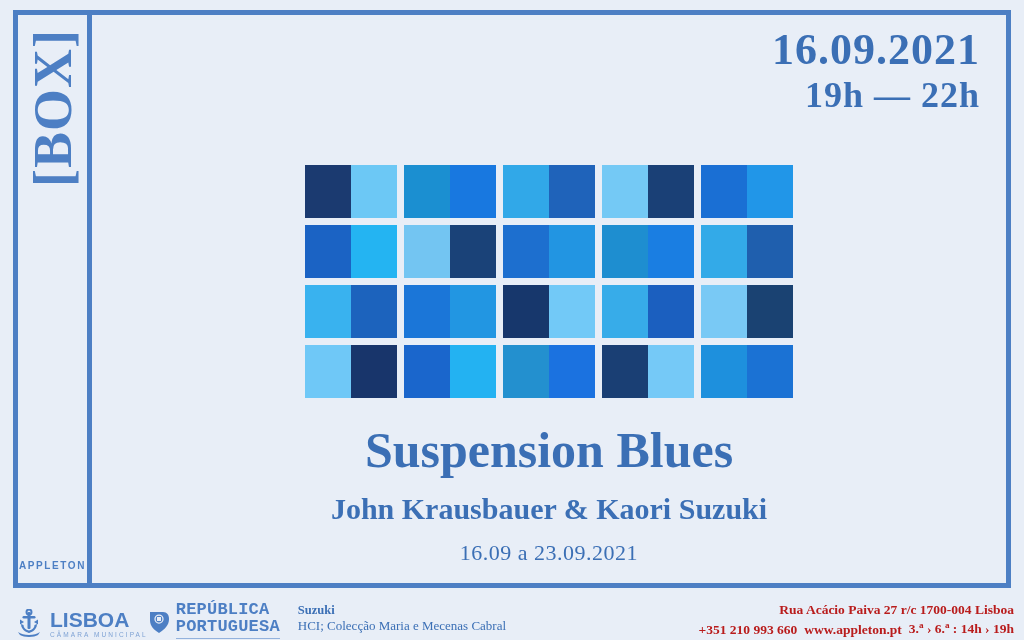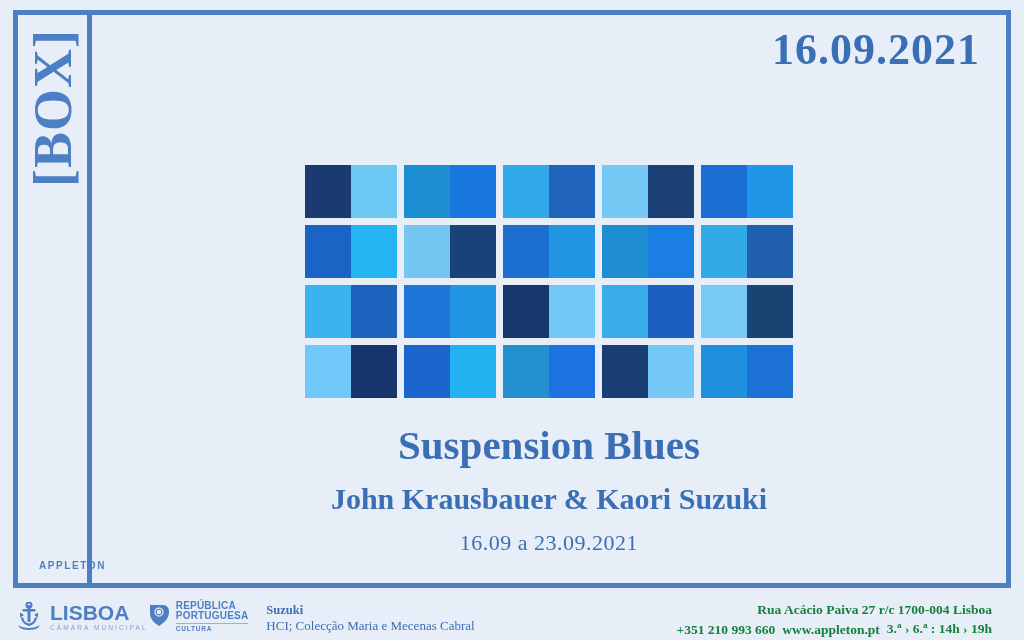--- a/index.html
+++ b/index.html
@@ -62,21 +62,20 @@
     white-space: nowrap;
   }
 
   #appleton-mark {
     font-family: "Liberation Sans", sans-serif;
     font-weight: bold;
     font-size: 10px;
     letter-spacing: 1.6px;
     color: #4d7fc4;
     white-space: nowrap;
-    padding-left: 40px;
   }
 
   
   #content {
     position: absolute;
     left: 74px; top: 0; right: 0; bottom: 0;
   }
 
   
   #garagem {
@@ -146,21 +145,21 @@
   #title-block {
     position: absolute;
     left: 0; right: 0;
     top: 408px;
     text-align: center;
     color: #3b6fb5;
   }
   #exhibition-title {
     font-family: "Liberation Serif", serif;
     font-weight: bold;
-    font-size: 41px;
+    font-size: 50px;
     line-height: 1.1;
     letter-spacing: 0px;
   }
   #artists {
     font-family: "Liberation Serif", serif;
     font-weight: bold;
     font-size: 30px;
     line-height: 1.15;
     margin-top: 14px;
   }
@@ -205,23 +204,23 @@
     font-family: "Liberation Sans", sans-serif;
     font-size: 6.5px;
     letter-spacing: 2.1px;
     color: #7ea2d4;
     margin-top: 2px;
   }
 
   
   #logo-rp-text { line-height: 1.02; }
   .rp-line {
-    font-family: Liberation Sans, sans-serif;
-    font-weight: bold;
-    font-size: 10px;
+    font-family: Liberation Mono, monospace;
+    font-weight: bold;
+    font-size: 17px;
     letter-spacing: 0.2px;
     color: #4d7fc4;
   }
   #rp-rule {
     height: 1px;
     background: #93b2dd;
     margin: 2px 0 2px 0;
     width: 100%;
   }
   #rp-sub {
@@ -262,25 +261,25 @@
     padding-top: 6px;
     font-family: "Liberation Serif", serif;
     color: #3b6fb5;
     line-height: 1.3;
   }
   #mecenas-label { font-weight: bold; font-size: 12.5px; }
   #mecenas-value { font-size: 13px; }
 
   #contact {
     margin-left: auto;
-    padding-right: 32px;
+    padding-right: 10px;
     padding-top: 5px;
     text-align: right;
     font-family: "Liberation Serif", serif;
-    color: #15803d;
+    color: #b91c1c;
     line-height: 1.32;
   }
   #contact-address { font-weight: bold; font-size: 13.5px; white-space: nowrap; }
   #contact-line2 { font-weight: bold; font-size: 13.5px; white-space: nowrap; }
   #contact-line2 .sep { display: inline-block; width: 7px; }
   sup { font-size: 0.68em; vertical-align: super; }
 </style>
 </head>
 <body>
 
@@ -291,20 +290,21 @@
     <div id="box-column">
       <div id="box-vertical-text">[BOX]</div>
       <div id="appleton-mark">APPLETON</div>
     </div>
 
     <div id="content">
 
 
       <div id="date-block">
         <div id="event-date">16.09.2021</div>
+        <div id="event-time">19h — 22h</div>
       </div>
 
       <div id="artwork">
           <div class="grid-row">
             <div class="grid-cell">
               <div class="half" style="background: rgb(27, 58, 112);"></div>
               <div class="half" style="background: rgb(108, 200, 245);"></div>
             </div>
             <div class="grid-cell">
               <div class="half" style="background: rgb(27, 143, 209);"></div>

